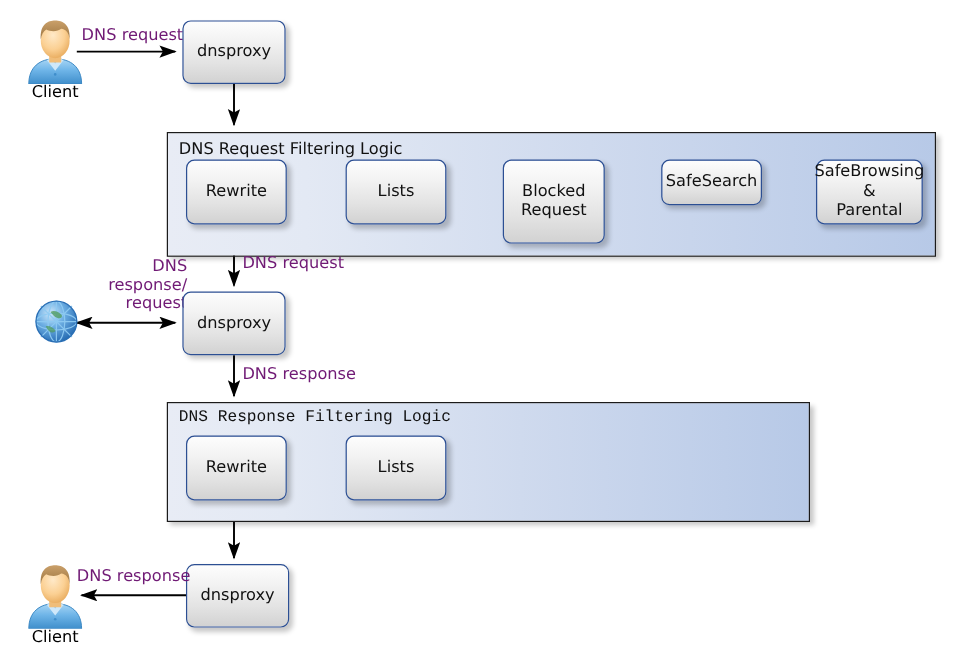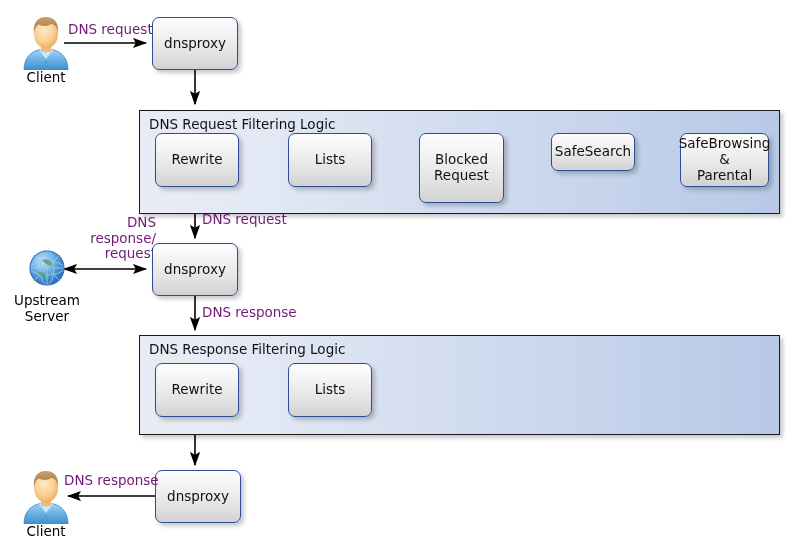--- a/index.html
+++ b/index.html
@@ -196,38 +196,34 @@
         <line x1="8" y1="25" x2="42" y2="25"></line>
         <line x1="25" y1="8" x2="25" y2="42"></line>
         <line x1="12" y1="12" x2="38" y2="38"></line>
         <line x1="38" y1="12" x2="12" y2="38"></line>
       </g>
       <path d="M20,17 C23,15 27,17 29,19 C31,21 28,23 26,22 C23,21 22,19 20,17 Z" fill="#4f9a57" opacity="0.75"></path>
       <path d="M16,29 C19,28 22,30 24,32 C25,34 21,35 19,33 C17.5,31.5 17,30 16,29 Z" fill="#4f9a57" opacity="0.7"></path>
       <circle cx="25" cy="25" r="17" fill="none" stroke="#2a6fb5" stroke-width="1.1"></circle>
     </svg>
   </div>
-  <div class="caption" style="left:0px;top:293px;width:94px;">
-    <span>Upstream</span><br>
-    <span>Server</span>
-  </div>
 
   <div class="label center" style="left:66px;top:215px;width:90px;">
     <span>DNS</span><br>
     <span>response/</span><br>
     <span>request</span>
   </div>
 
   <div class="node" style="left:152px;top:243px;width:86px;height:53px;">
     <span>dnsproxy</span>
   </div>
 
   <div class="label" style="left:202px;top:305px;">DNS response</div>
 
-  <div class="group" style="left:139px;top:335px;width:641px;height:100px;">
+  <div class="group" style="left:139px;top:335px;width:536px;height:100px;font-family:Liberation Mono, monospace;">
     <div class="group-title">DNS Response Filtering Logic</div>
   </div>
 
   <div class="node" style="left:155px;top:363px;width:84px;height:54px;">
     <span>Rewrite</span>
   </div>
 
   <div class="node" style="left:288px;top:363px;width:84px;height:54px;">
     <span>Lists</span>
   </div>

